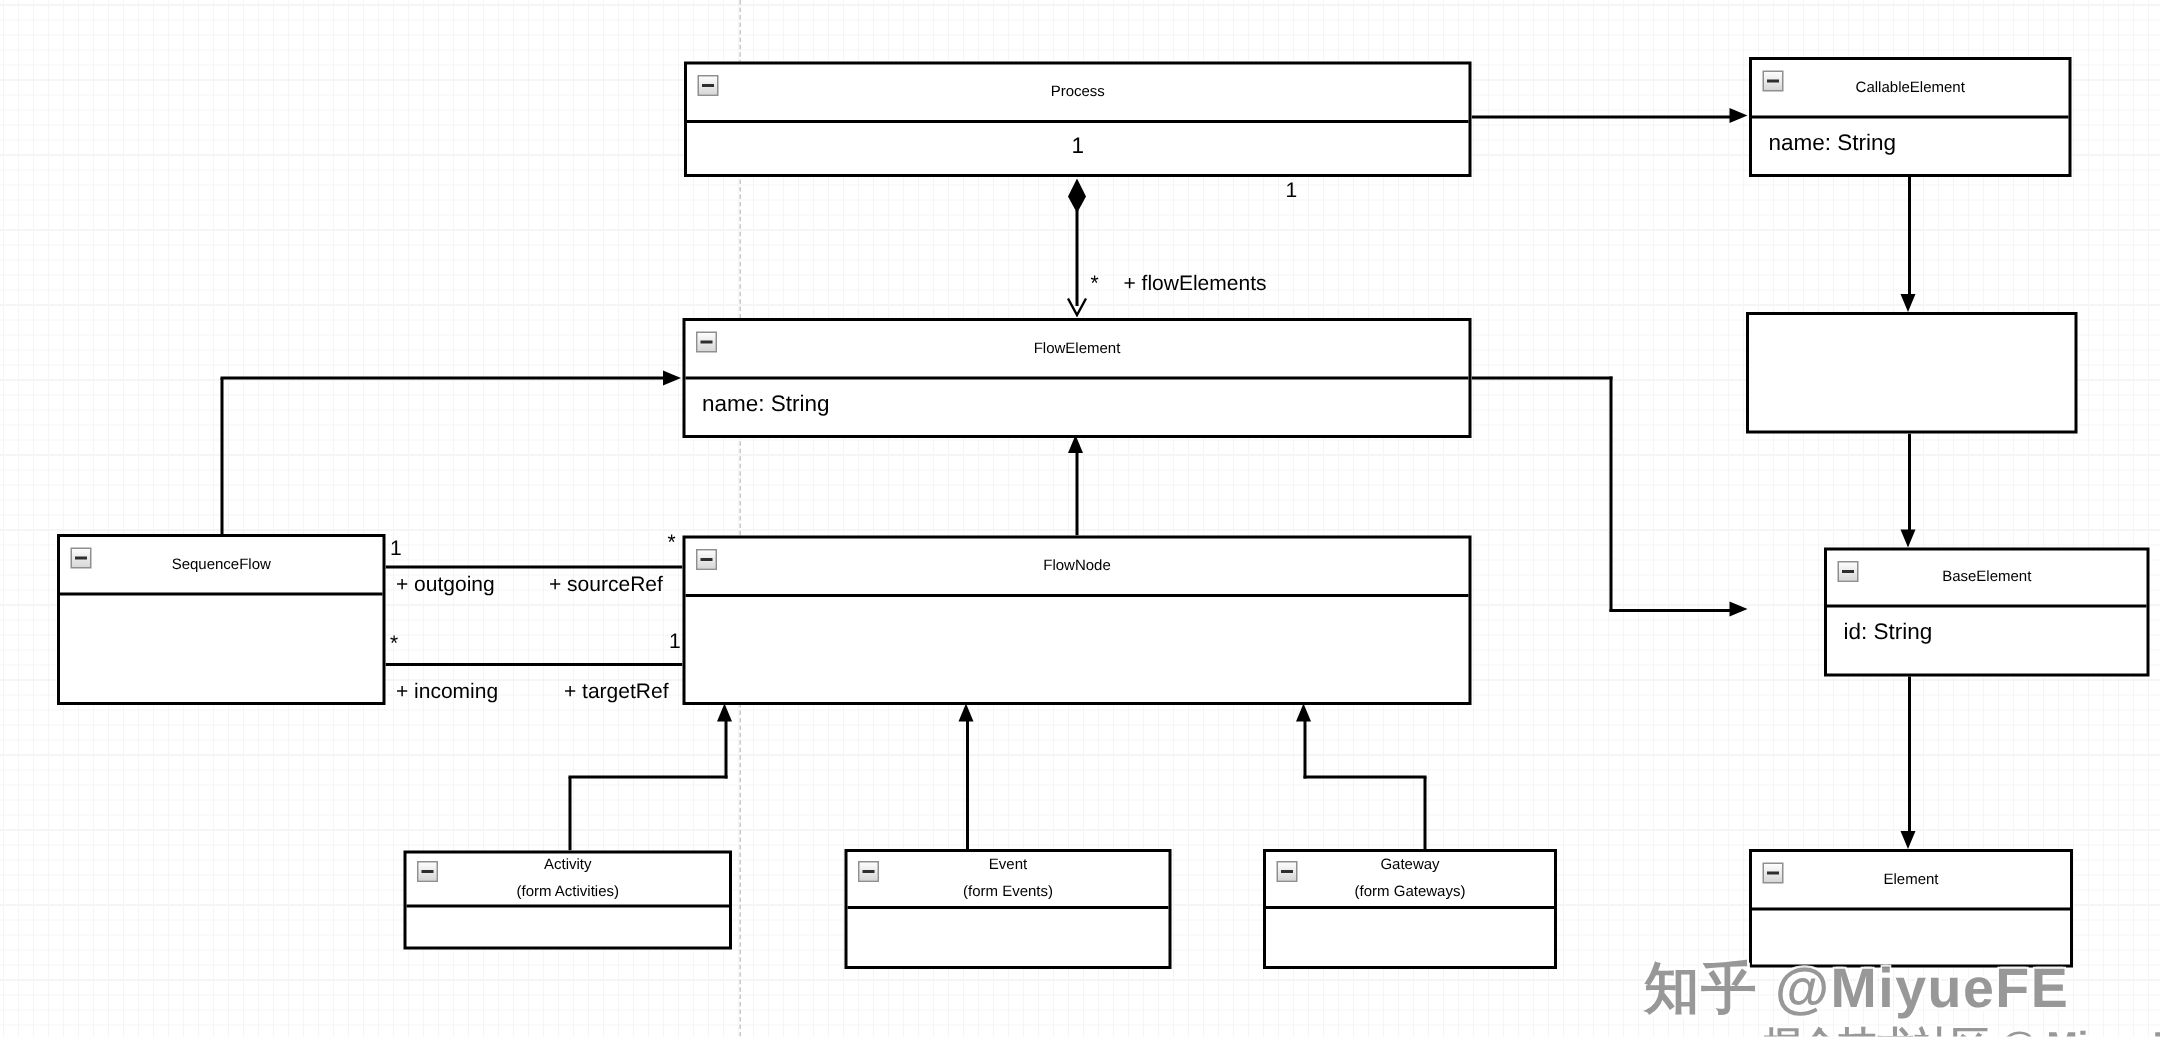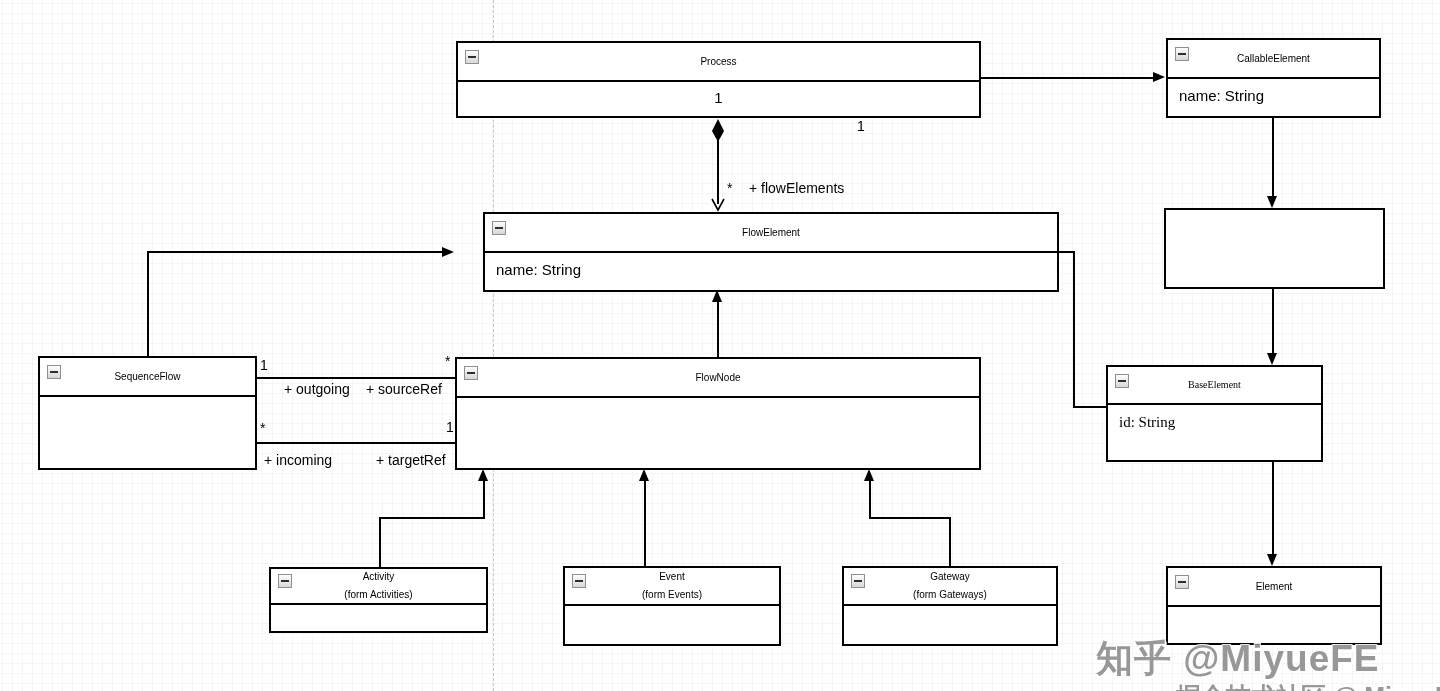--- a/index.html
+++ b/index.html
@@ -73,21 +73,21 @@
 
   <div class="vline" style="left:1272px;top:289px;height:66px;"></div>
   <div class="arr down" style="left:1267px;top:353px;"></div>
 
   <div class="vline" style="left:1272px;top:446px;height:110px;"></div>
   <div class="arr down" style="left:1267px;top:554px;"></div>
 
   <div class="hline" style="left:257px;top:377px;width:198px;"></div>
   <span class="lbl" style="left:260px;top:357px;">1</span>
   <span class="lbl" style="left:445px;top:353px;">*</span>
-  <span class="lbl" style="left:264px;top:381px;margin-left:20px;">+ outgoing</span>
+  <span class="lbl" style="left:264px;top:381px;">+ outgoing</span>
   <span class="lbl" style="left:366px;top:381px;">+ sourceRef</span>
 
   <div class="hline" style="left:257px;top:442px;width:198px;"></div>
   <span class="lbl" style="left:260px;top:420px;">*</span>
   <span class="lbl" style="left:446px;top:419px;">1</span>
   <span class="lbl" style="left:264px;top:452px;">+ incoming</span>
   <span class="lbl" style="left:376px;top:452px;">+ targetRef</span>
 
   <div class="vline" style="left:379px;top:518px;height:49px;"></div>
   <div class="hline" style="left:379px;top:517px;width:106px;"></div>
@@ -111,21 +111,21 @@
   </div>
 
   <div class="uml-box" style="left:1166px;top:38px;width:215px;height:80px;">
     <div class="uml-title" style="height:37px;">
       <span class="collapse"></span>
       <span>CallableElement</span>
     </div>
     <div class="uml-attrs">name: String</div>
   </div>
 
-  <div class="uml-box" style="left:455px;top:212px;width:576px;height:80px;margin-left:28px;">
+  <div class="uml-box" style="left:455px;top:212px;width:526px;height:80px;">
     <div class="uml-title" style="height:37px;">
       <span class="collapse"></span>
       <span>FlowElement</span>
     </div>
     <div class="uml-attrs">name: String</div>
   </div>
 
   <div class="uml-box" style="left:1164px;top:208px;width:221px;height:81px;">
     <div class="uml-attrs"></div>
   </div>
@@ -139,21 +139,21 @@
   </div>
 
   <div class="uml-box" style="left:455px;top:357px;width:526px;height:113px;">
     <div class="uml-title" style="height:37px;">
       <span class="collapse"></span>
       <span>FlowNode</span>
     </div>
     <div class="uml-attrs"></div>
   </div>
 
-  <div class="uml-box" style="left:1106px;top:365px;width:217px;height:97px;font-family:Liberation Serif, serif;">
+  <div class="uml-box" style="left:1216px;top:365px;width:217px;height:86px;">
     <div class="uml-title" style="height:36px;">
       <span class="collapse"></span>
       <span>BaseElement</span>
     </div>
     <div class="uml-attrs">id: String</div>
   </div>
 
   <div class="uml-box" style="left:269px;top:567px;width:219px;height:66px;">
     <div class="uml-title" style="height:34px;">
       <span class="collapse" style="top:5px;"></span>
@@ -165,21 +165,21 @@
 
   <div class="uml-box" style="left:563px;top:566px;width:218px;height:80px;">
     <div class="uml-title" style="height:36px;">
       <span class="collapse" style="top:6px;"></span>
       <span>Event</span>
       <span>(form Events)</span>
     </div>
     <div class="uml-attrs"></div>
   </div>
 
-  <div class="uml-box" style="left:842px;top:566px;width:216px;height:80px;">
+  <div class="uml-box" style="left:842px;top:566px;width:196px;height:80px;">
     <div class="uml-title" style="height:36px;">
       <span class="collapse" style="top:6px;"></span>
       <span>Gateway</span>
       <span>(form Gateways)</span>
     </div>
     <div class="uml-attrs"></div>
   </div>
 
   <div class="uml-box" style="left:1166px;top:566px;width:216px;height:79px;">
     <div class="uml-title" style="height:37px;">

